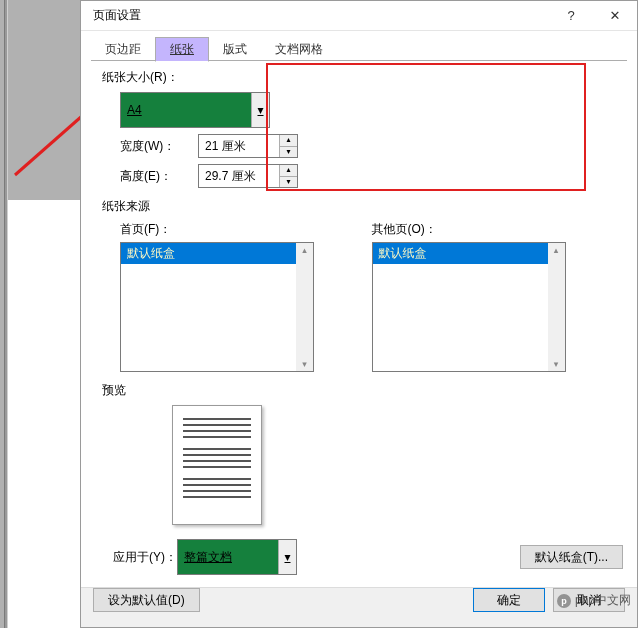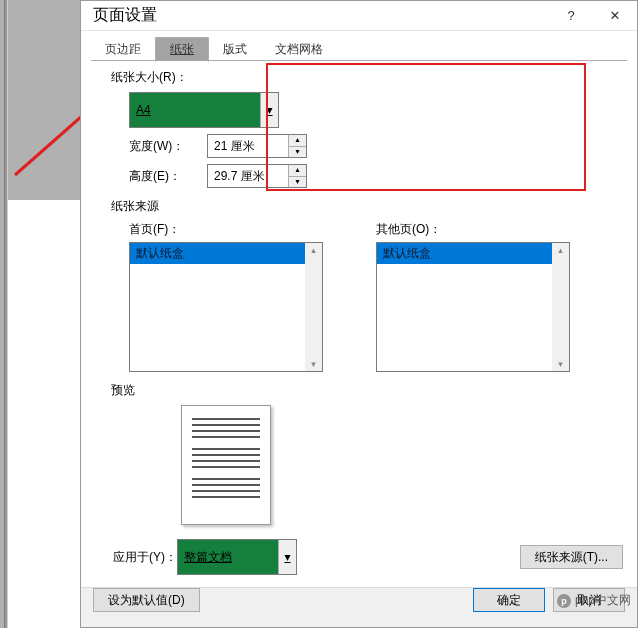--- a/index.html
+++ b/index.html
@@ -59,21 +59,21 @@
   }
 
   .titlebar {
     height: 30px;
     background: #ffffff;
     display: flex;
     align-items: center;
     padding: 0 0 0 12px;
     border-bottom: 1px solid #e5e5e5;
   }
-  .titlebar .title { flex: 1; font-size: 16px; }
+  .titlebar .title { flex: 1; font-size: 12px; }
   .tb-btn {
     width: 44px;
     height: 30px;
     display: flex;
     align-items: center;
     justify-content: center;
     color: #333;
     font-family: "Segoe UI Symbol", sans-serif;
     font-size: 13px;
   }
@@ -99,28 +99,28 @@
   .tab {
     padding: 3px 14px;
     color: #333;
     position: relative;
     bottom: 0;
     margin-top: 48px;
   }
   .tab.active {
     border: 1px solid #adadad;
     border-bottom: 1px solid #ffffff;
-    background: #a3a3a3;
+    background: #c4b5fd;
     z-index: 2;
     bottom: -1px;
     text-decoration: underline;
   }
 
   .section {
-    margin: 6px 4px 10px 20px;
+    margin: 6px 4px 10px 11px;
   }
   .section-label {
     margin-bottom: 6px;
   }
   .section-inner {
     padding-left: 18px;
   }
 
   .combo {
     display: inline-flex;
@@ -193,21 +193,21 @@
     border: 1px solid #7a7a7a;
     background: #fff;
     height: 130px;
     width: 194px;
     position: relative;
     display: flex;
   }
   .listbox .lb-inner { flex:1; overflow:hidden; }
   .listbox .lb-item {
     padding: 2px 6px;
-    color: #0f172a;
+    color: #fef9c3;
     background: #0078d7;
   }
   .listbox .lb-scroll {
     width: 17px;
     background: #f0f0f0;
     display: flex;
     flex-direction: column;
     align-items: center;
     justify-content: space-between;
     padding: 2px 0;
@@ -414,21 +414,21 @@
 
     <div class="apply-row">
       <span>应用于(Y)：</span>
       <div class="combo" style="width:120px">
         <span class="combo-text">整篇文档</span>
         <span class="combo-btn">
             <span>▾</span>
           </span>
       </div>
       <span class="spacer"></span>
-      <div class="btn">纸张来源(T)...</div>
+      <div class="btn">默认纸盒(T)...</div>
     </div>
 
   </div>
 
   <div class="footer">
     <div class="btn" style="min-width:100px">设为默认值(D)</div>
     <span class="spacer"></span>
     <div class="btn default">确定</div>
     <div class="btn">取消</div>
   </div>

